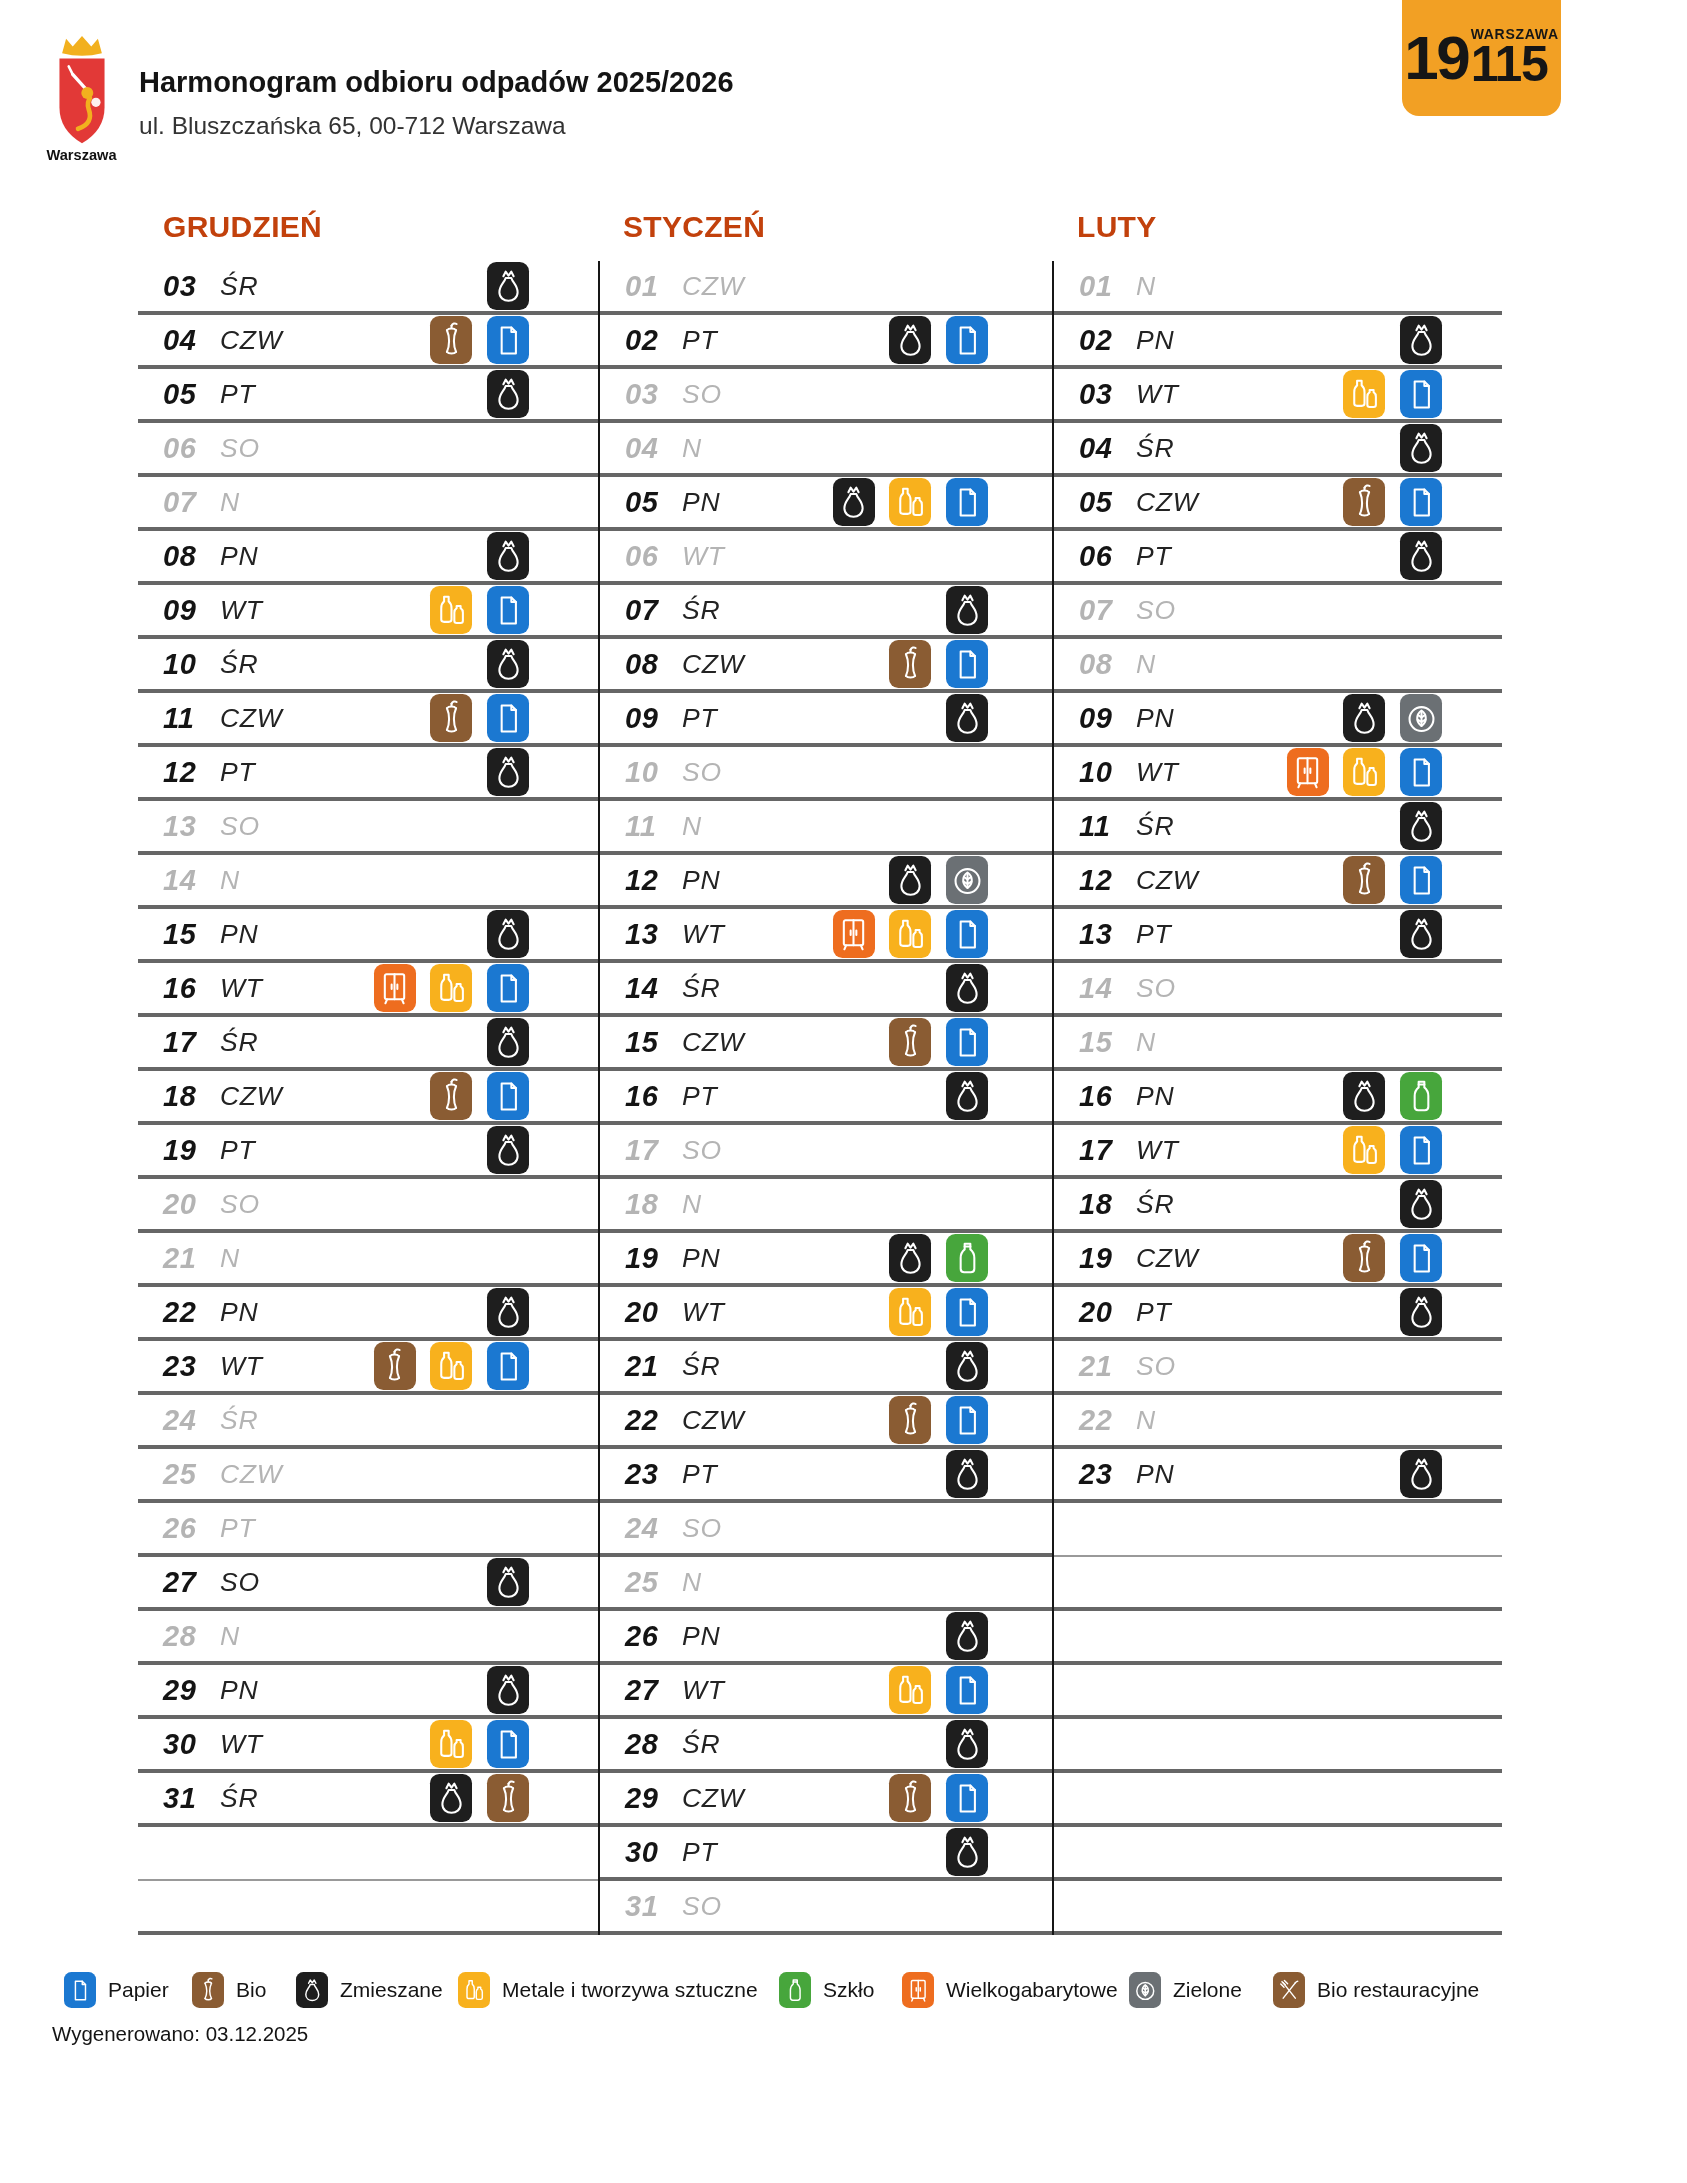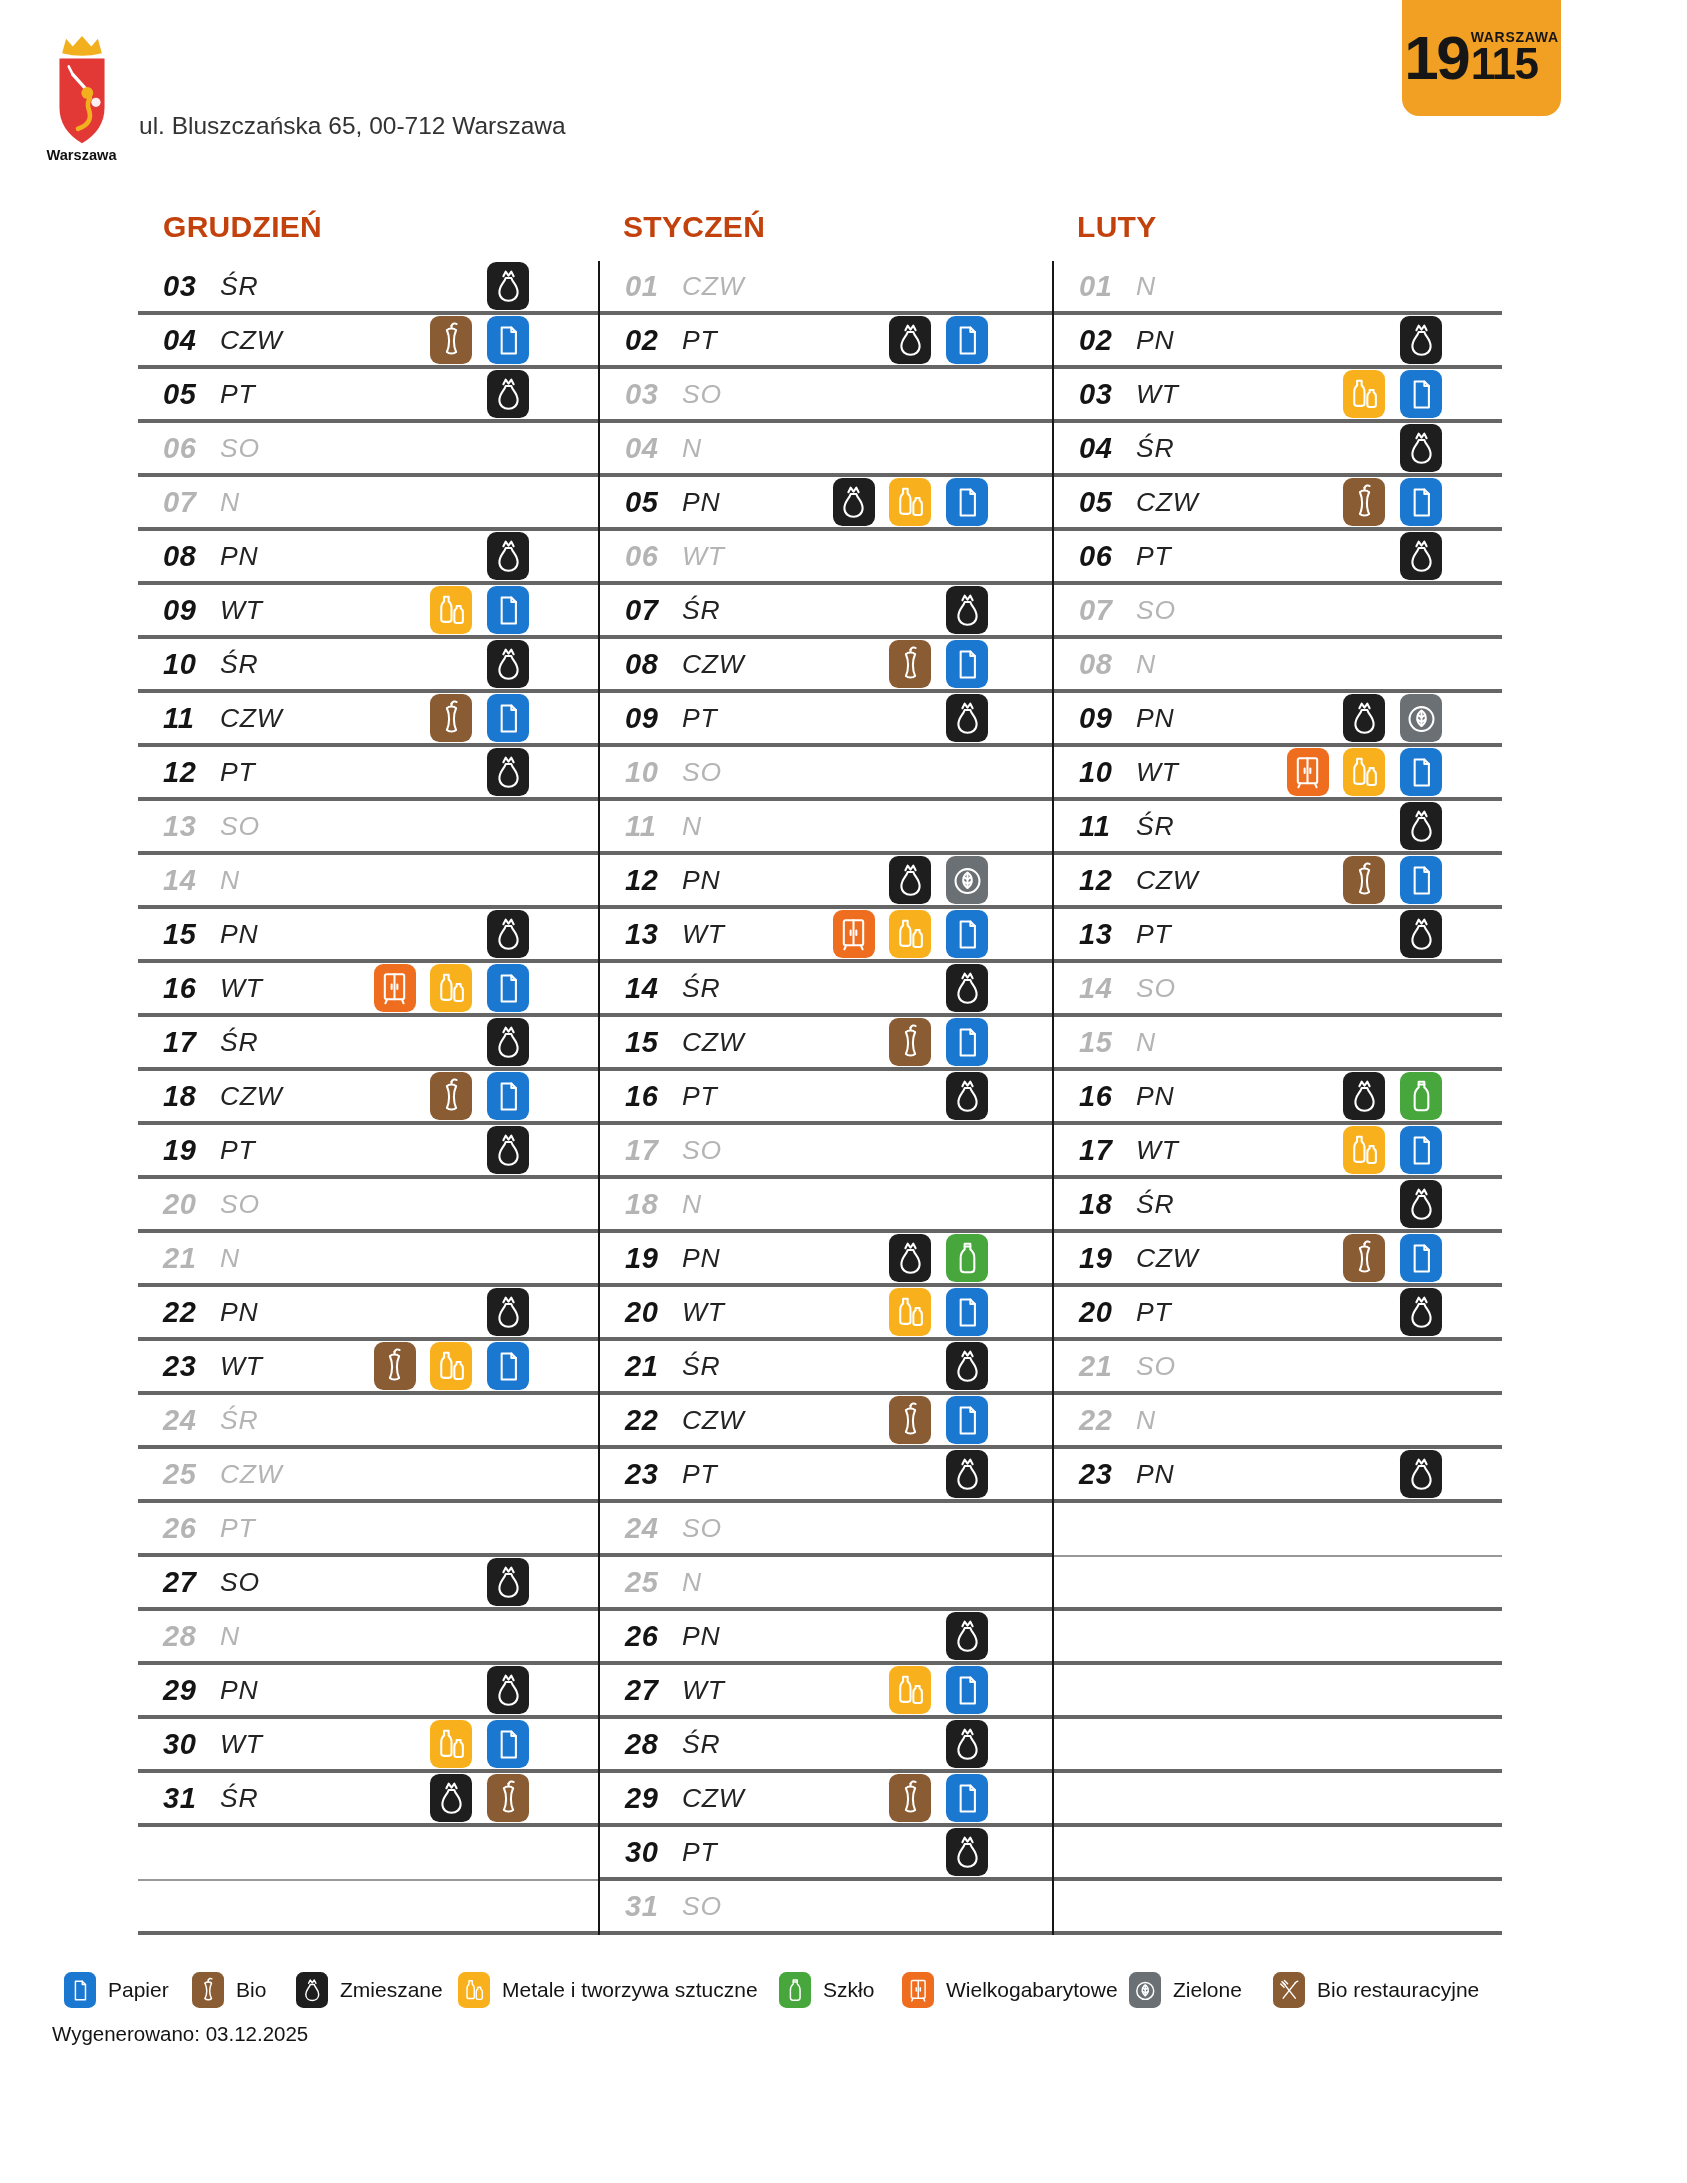--- a/index.html
+++ b/index.html
@@ -12,21 +12,21 @@
                  font-size:14.6px;font-weight:700;color:#111;}
   .page-title{position:absolute;left:139px;top:66px;font-size:29px;font-weight:700;color:#141414;}
   .page-address{position:absolute;left:139px;top:112px;font-size:24.5px;font-weight:400;color:#333;}
   .page-subtitle{position:absolute;left:139px;top:161px;font-size:19px;font-weight:400;color:#151515;}
 
   .badge{position:absolute;left:1402px;top:0;width:159px;height:116px;
          border-radius:0 0 17px 17px;display:flex;align-items:center;justify-content:center;}
   .badge-19{font-size:62px;font-weight:800;letter-spacing:-2.6px;color:#161616;line-height:1;}
   .badge-stack{display:flex;flex-direction:column;align-items:flex-start;margin-left:2.6px;line-height:1;}
   .badge-city{font-size:14px;font-weight:700;letter-spacing:0.7px;color:#161616;}
-  .badge-115{font-size:44px;font-weight:800;letter-spacing:-1.3px;color:#161616;margin-top:-1.3px;}
+  .badge-115{font-size:50px;font-weight:800;letter-spacing:-1.3px;color:#161616;margin-top:-1.3px;}
 
   
   .month-col{position:absolute;top:210px;}
   .col-0{left:138px;width:460px;--icon-pad:69px;}
   .col-1{left:598px;width:454px;--icon-pad:64px;}
   .col-2{left:1052px;width:450px;--icon-pad:60px;}
   .month-title{margin-left:25px;font-size:30px;font-weight:700;color:#c2410c;height:45px;
                letter-spacing:0.3px;display:flex;align-items:flex-start;}
   .rows{position:absolute;top:51px;left:0;right:0;font-style:italic;}
   .col-1 .rows,.col-2 .rows{border-left:2px solid #161616;}
@@ -55,20 +55,21 @@
     <path d="M18 32 L24 10 L34 22 L48 6 L62 22 L72 10 L78 32 Q48 40 18 32 Z" fill="#F2B01E"></path>
     <path d="M14 40 H82 V114 Q82 148 48 168 Q14 148 14 114 Z" fill="#E23937"></path>
     <path d="M28 52 L34 64" stroke="#ffffff" stroke-width="4" stroke-linecap="round"></path>
     <path d="M34 64 L54 86" stroke="#ffffff" stroke-width="5" stroke-linecap="round"></path>
     <circle cx="56" cy="92" r="9" fill="#F2B01E"></circle>
     <circle cx="69" cy="106" r="7" fill="#ffffff" opacity="0.92"></circle>
     <path d="M42 146 Q66 138 58 116 Q55 106 60 100" stroke="#F2B01E" stroke-width="7" fill="none" stroke-linecap="round"></path>
   </svg>
   <div class="crest-caption">Warszawa</div>
 
+  <div class="page-title">Harmonogram odbioru odpadów 2025/2026</div>
   <div class="page-address">ul. Bluszczańska 65, 00-712 Warszawa</div>
 
   <div class="badge" id="badge19115" style="background: rgb(242, 160, 36);">
     <div class="badge-19">19</div>
     <div class="badge-stack">
       <div class="badge-city">WARSZAWA</div>
       <div class="badge-115">115</div>
     </div>
   </div>
 

